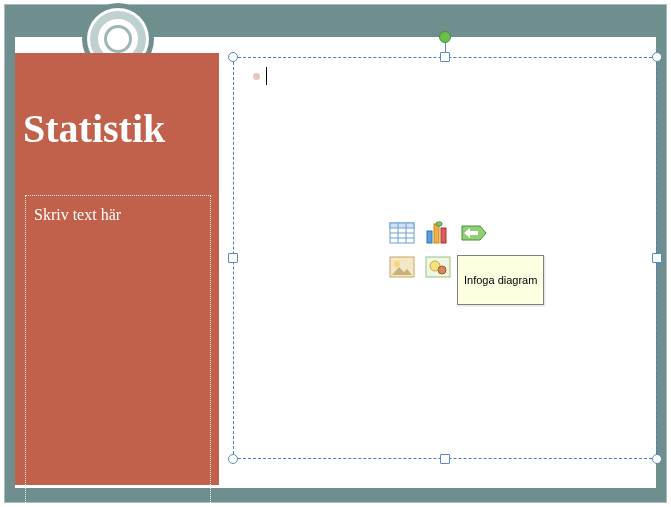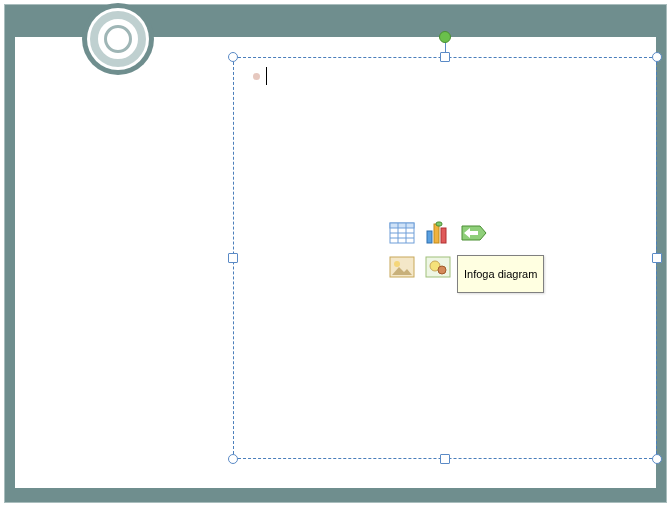--- a/index.html
+++ b/index.html
@@ -170,36 +170,42 @@
     cursor: pointer;
   }
   
   .tooltip {
     position: absolute;
     left: 224px; top: 198px;
     background: #ffffe1;
     border: 1px solid #808080;
     font-family: "Segoe UI", Tahoma, sans-serif;
     font-size: 11px;
-    padding: 12px 6px;
+    padding: 18px 6px;
     white-space: nowrap;
     box-shadow: 1px 1px 2px rgba(0,0,0,0.15);
   }
 </style>
 </head>
 <body>
 
 <div class="slide-canvas">
   <div class="top-band"></div>
   <div class="top-band-inner"></div>
   <div class="side-band-left"></div>
   <div class="side-band-right"></div>
   <div class="bottom-band"></div>
   <div class="circle-deco"></div>
 
+  <div class="left-panel">
+    <div class="title-box">Statistik</div>
+    <div class="text-placeholder">
+      <span>Skriv text här</span>
+    </div>
+  </div>
 
   <div class="content-placeholder">
     <div class="cp-border"></div>
     <div class="rotate-stem"></div>
     <div class="rotate-handle"></div>
     <div class="handle h-nw"></div>
     <div class="handle h-ne"></div>
     <div class="handle h-sw"></div>
     <div class="handle h-se"></div>
     <div class="handle sq h-n"></div>

